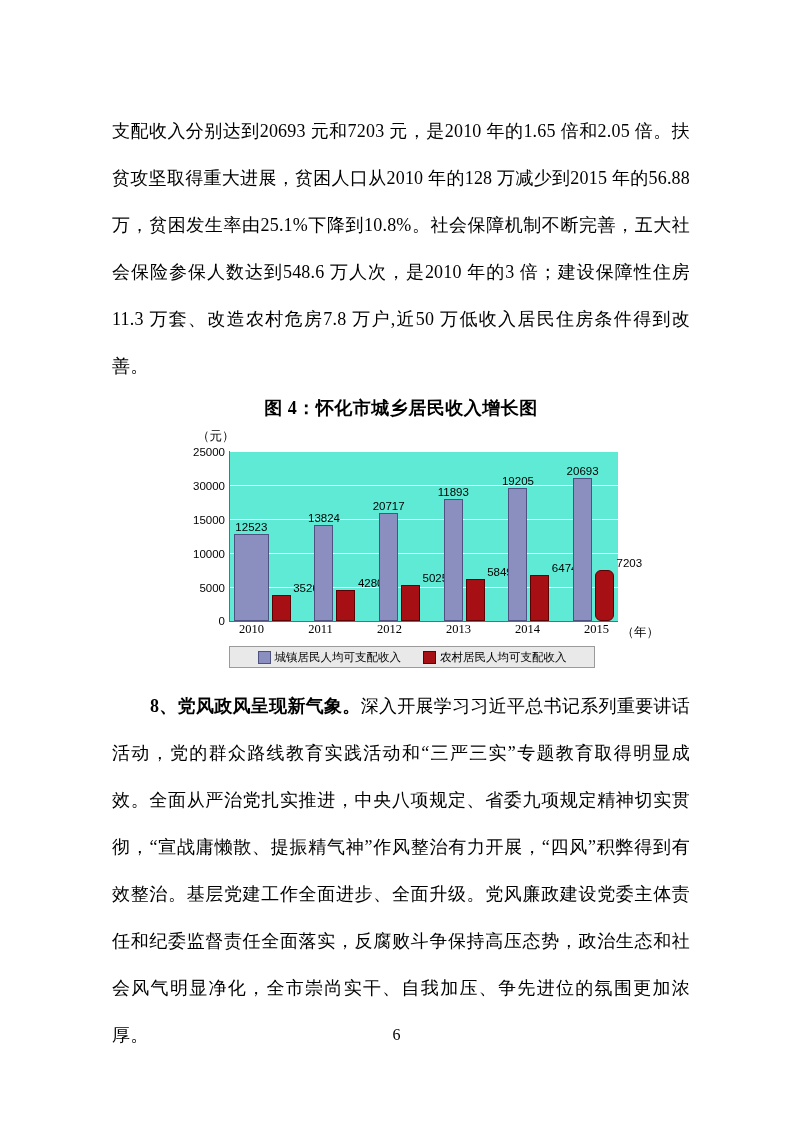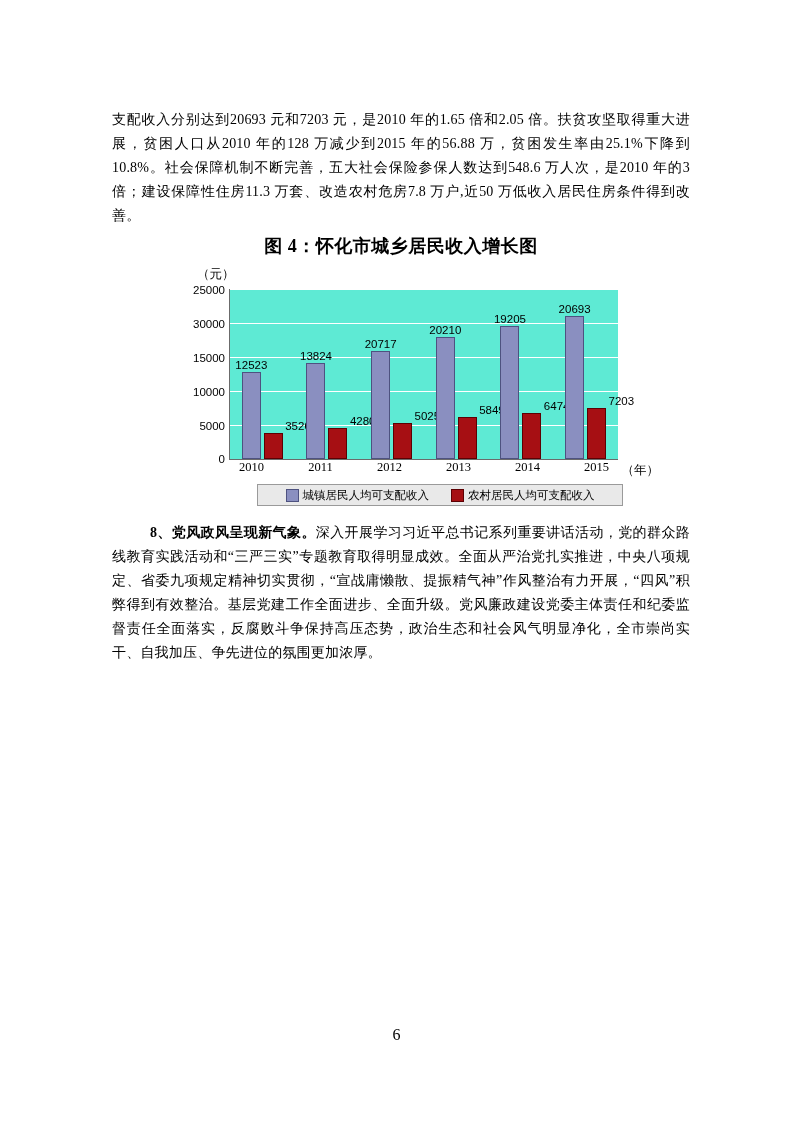--- a/index.html
+++ b/index.html
@@ -22,22 +22,22 @@
     height: 1122px;
   }
   .content {
     position: absolute;
     left: 112px;
     top: 108px;
     width: 578px;
   }
   p.body-par {
     margin: 0;
-    font-size: 14px;
-    line-height: 24px;
+    font-size: 18px;
+    line-height: 47px;
     text-align: justify;
     text-justify: inter-ideograph;
     letter-spacing: 0.2px;
   }
   p.indent {
     text-indent: 38px;
   }
   .figure-title {
     margin: 6px 0 0 0;
     text-align: center;
@@ -101,21 +101,21 @@
     display: flex;
     align-items: flex-end;
     justify-content: space-around;
   }
   .group {
     position: relative;
     width: 60px;
     height: 100%;
     display: flex;
     align-items: flex-end;
-    justify-content: center;
+    justify-content: flex-end;
   }
   .bar {
     position: relative;
     width: 17px;
     margin: 0 1.5px;
   }
   .bar.urban {
     background: #8a8fc0;
     border: 1px solid #4e5280;
   }
@@ -147,21 +147,21 @@
     gap: 24px;
   }
   .xaxis span {
     width: 60px;
     text-align: center;
     font-size: 12.5px;
     font-family: "Liberation Serif", serif;
   }
   .legend {
     position: absolute;
-    left: 116px;
+    left: 88px;
     top: 218px;
     width: 364px;
     height: 20px;
     background: #e9e9e9;
     border: 1px solid #9a9a9a;
     display: flex;
     align-items: center;
     justify-content: center;
     gap: 22px;
   }
@@ -224,21 +224,21 @@
         </div>
         <div class="gridline" style="top:136px;">
           <span class="ytick">5000</span>
         </div>
         <div class="gridline" style="top:170px; border-top:none;">
           <span class="ytick">0</span>
         </div>
 
         <div class="bars">
           <div class="group">
-            <div class="bar urban" style="height:85.2px;">
+            <div class="bar urban" style="height:85.2px;padding-left:16px;">
               <span class="val">12523</span>
             </div>
             <div class="bar rural" style="height:23.9px;">
               <span class="val">3520</span>
             </div>
           </div>
           <div class="group">
             <div class="bar urban" style="height:94.0px;">
               <span class="val">13824</span>
             </div>
@@ -249,39 +249,39 @@
           <div class="group">
             <div class="bar urban" style="height:106.5px;">
               <span class="val">20717</span>
             </div>
             <div class="bar rural" style="height:34.2px;">
               <span class="val">5025</span>
             </div>
           </div>
           <div class="group">
             <div class="bar urban" style="height:119.9px;">
-              <span class="val">20210</span>
+              <span class="val">11893</span>
             </div>
             <div class="bar rural" style="height:39.8px;">
               <span class="val">5849</span>
             </div>
           </div>
           <div class="group">
             <div class="bar urban" style="height:130.6px;">
               <span class="val">19205</span>
             </div>
             <div class="bar rural" style="height:44.0px;">
               <span class="val">6474</span>
             </div>
           </div>
           <div class="group">
             <div class="bar urban" style="height:140.7px;">
               <span class="val">20693</span>
             </div>
-            <div class="bar rural" style="height:49.0px;">
+            <div class="bar rural" style="height:49.0px;border-radius:6px;">
               <span class="val">7203</span>
             </div>
           </div>
         </div>
       </div>
 
       <div class="xaxis">
         <span>2010</span>
         <span>2011</span>
         <span>2012</span>

